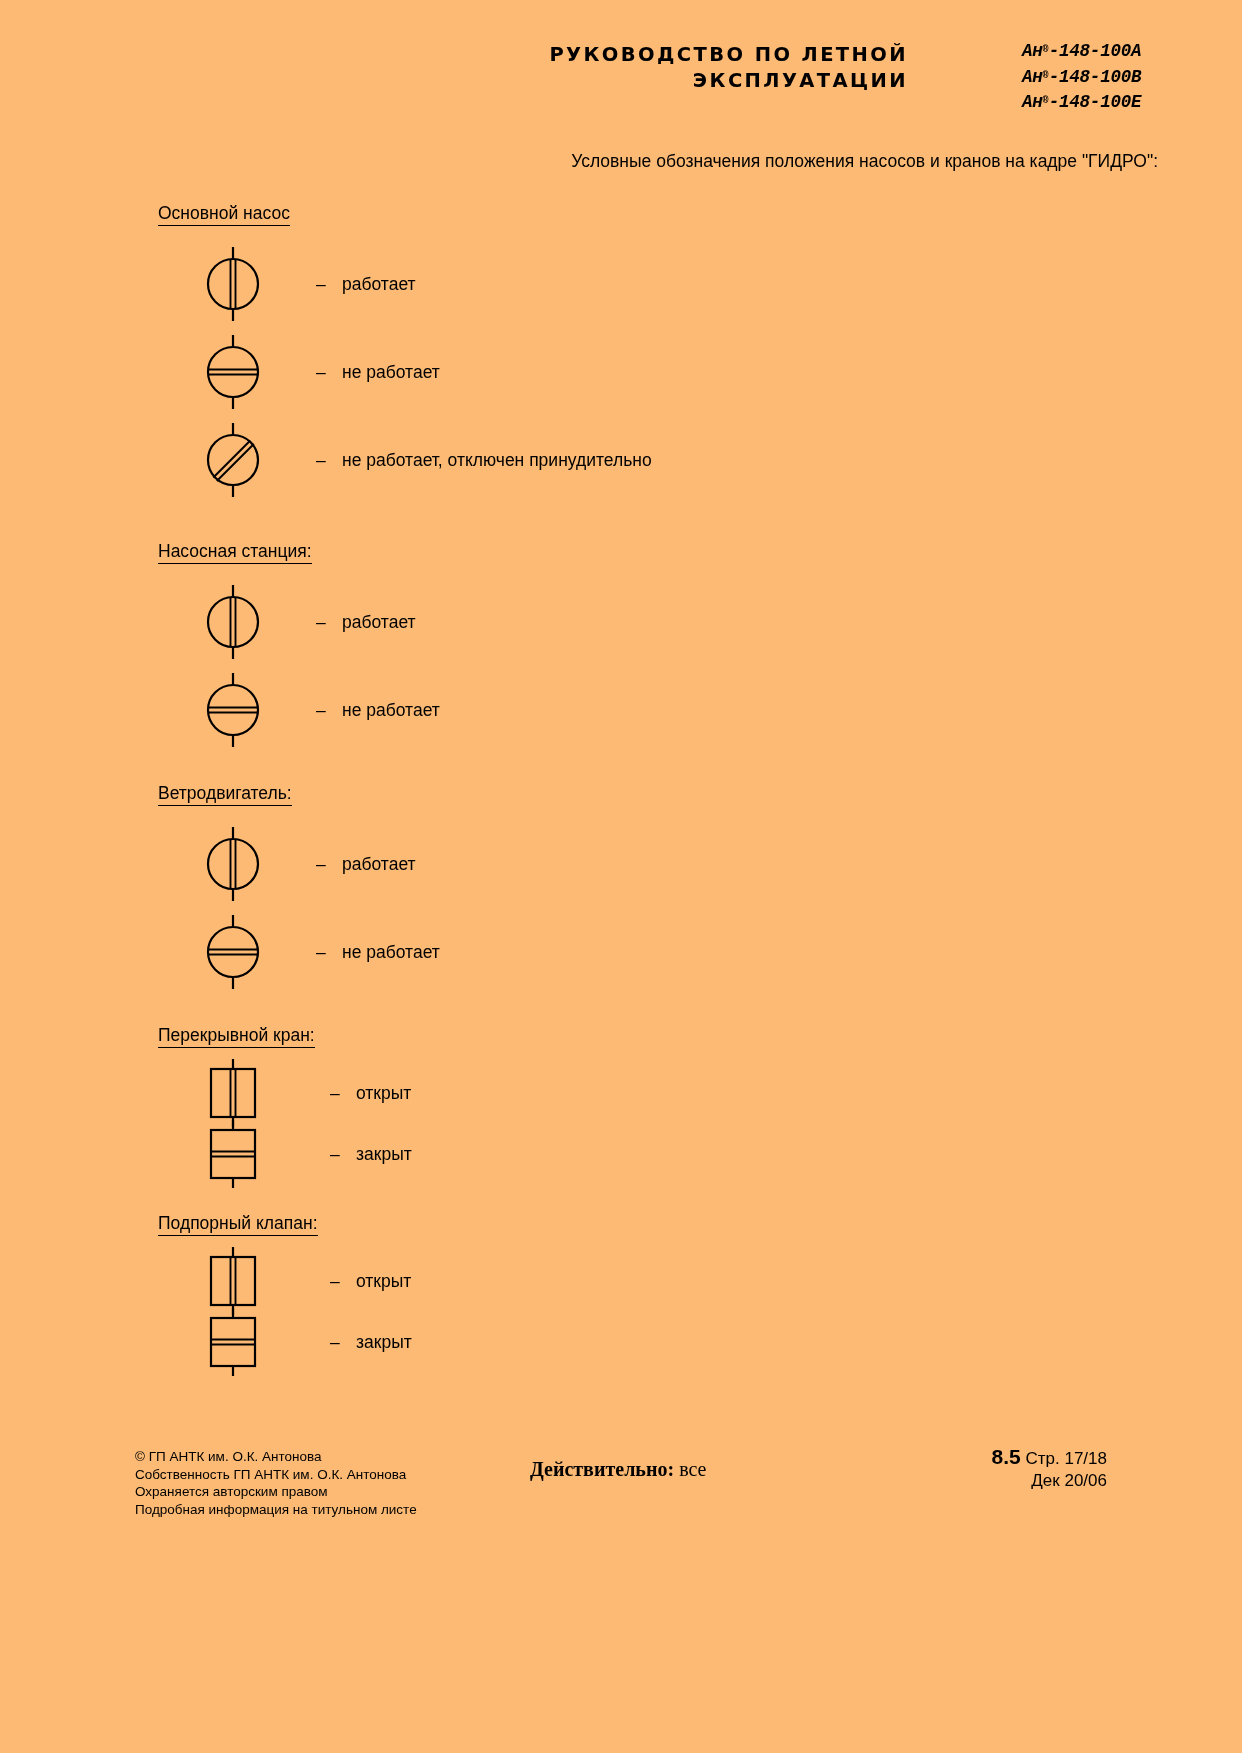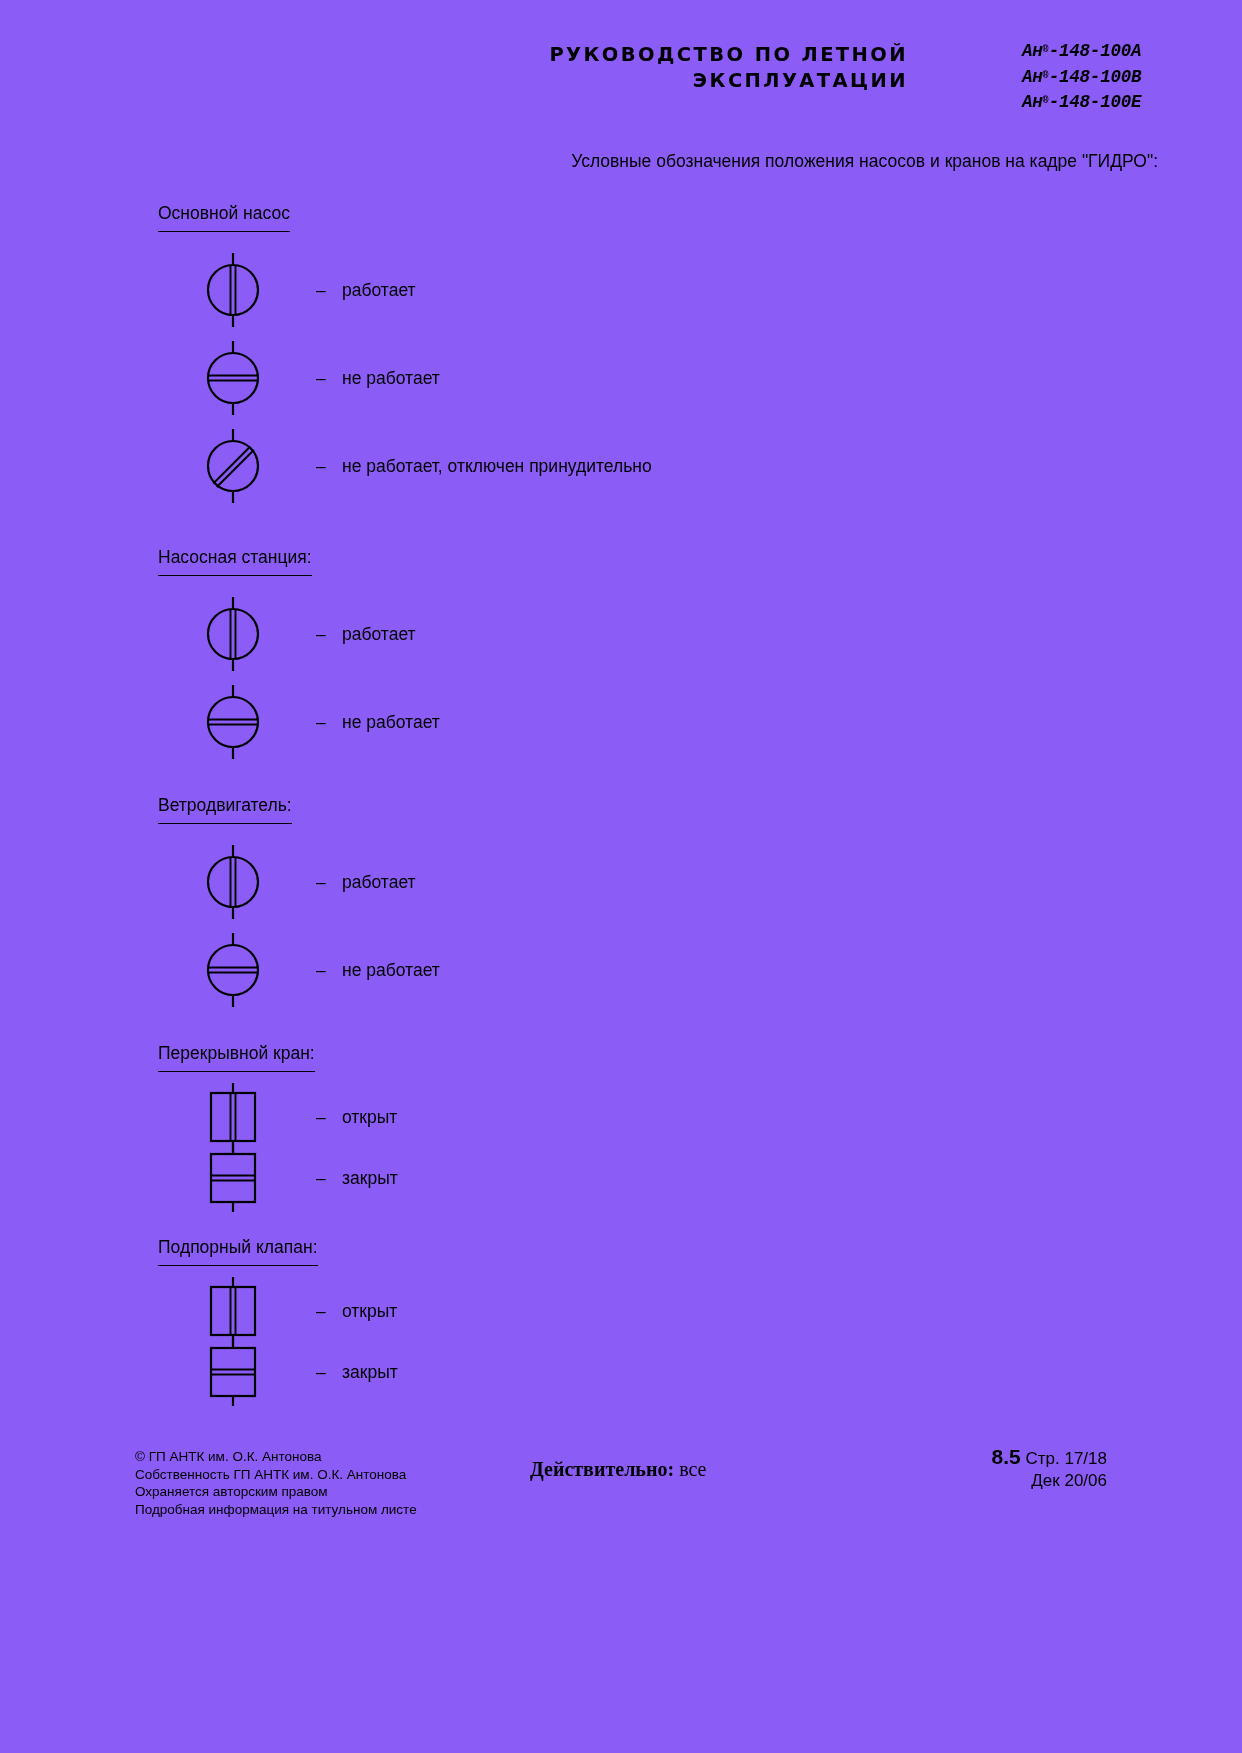--- a/index.html
+++ b/index.html
@@ -8,21 +8,21 @@
     background: #ffffff;
   }
   body {
     font-family: "Liberation Sans", sans-serif;
     color: #000000;
   }
   .page {
     position: relative;
     width: 1242px;
     height: 1753px;
-    background: #8b5cf6;
+    background: #fdba74;
     overflow: hidden;
   }
 
   
   .header {
     position: absolute;
     top: 36px;
     left: 0;
     width: 1242px;
     height: 80px;
@@ -72,30 +72,30 @@
     margin-bottom: 30px;
     white-space: nowrap;
     text-align: right;
   }
   .section { margin-bottom: 2px; }
   .section-title {
     font-size: 17.5px;
     line-height: 22px;
     display: inline-block;
     border-bottom: 1.4px solid #000;
-    padding-bottom: 7px;
+    padding-bottom: 1px;
     margin-bottom: 14px;
   }
   .rows { margin: 0; padding: 0; }
   .row {
     display: flex;
     align-items: center;
     height: 88px;
   }
-  .row.compact { height: 61px; }
+  .row.compact { height: 61px; gap: 14px; }
   .sym-cell {
     width: 150px;
     flex: 0 0 150px;
     display: flex;
     justify-content: center;
     align-items: center;
   }
   .row-label {
     font-size: 17.5px;
     line-height: 22px;

